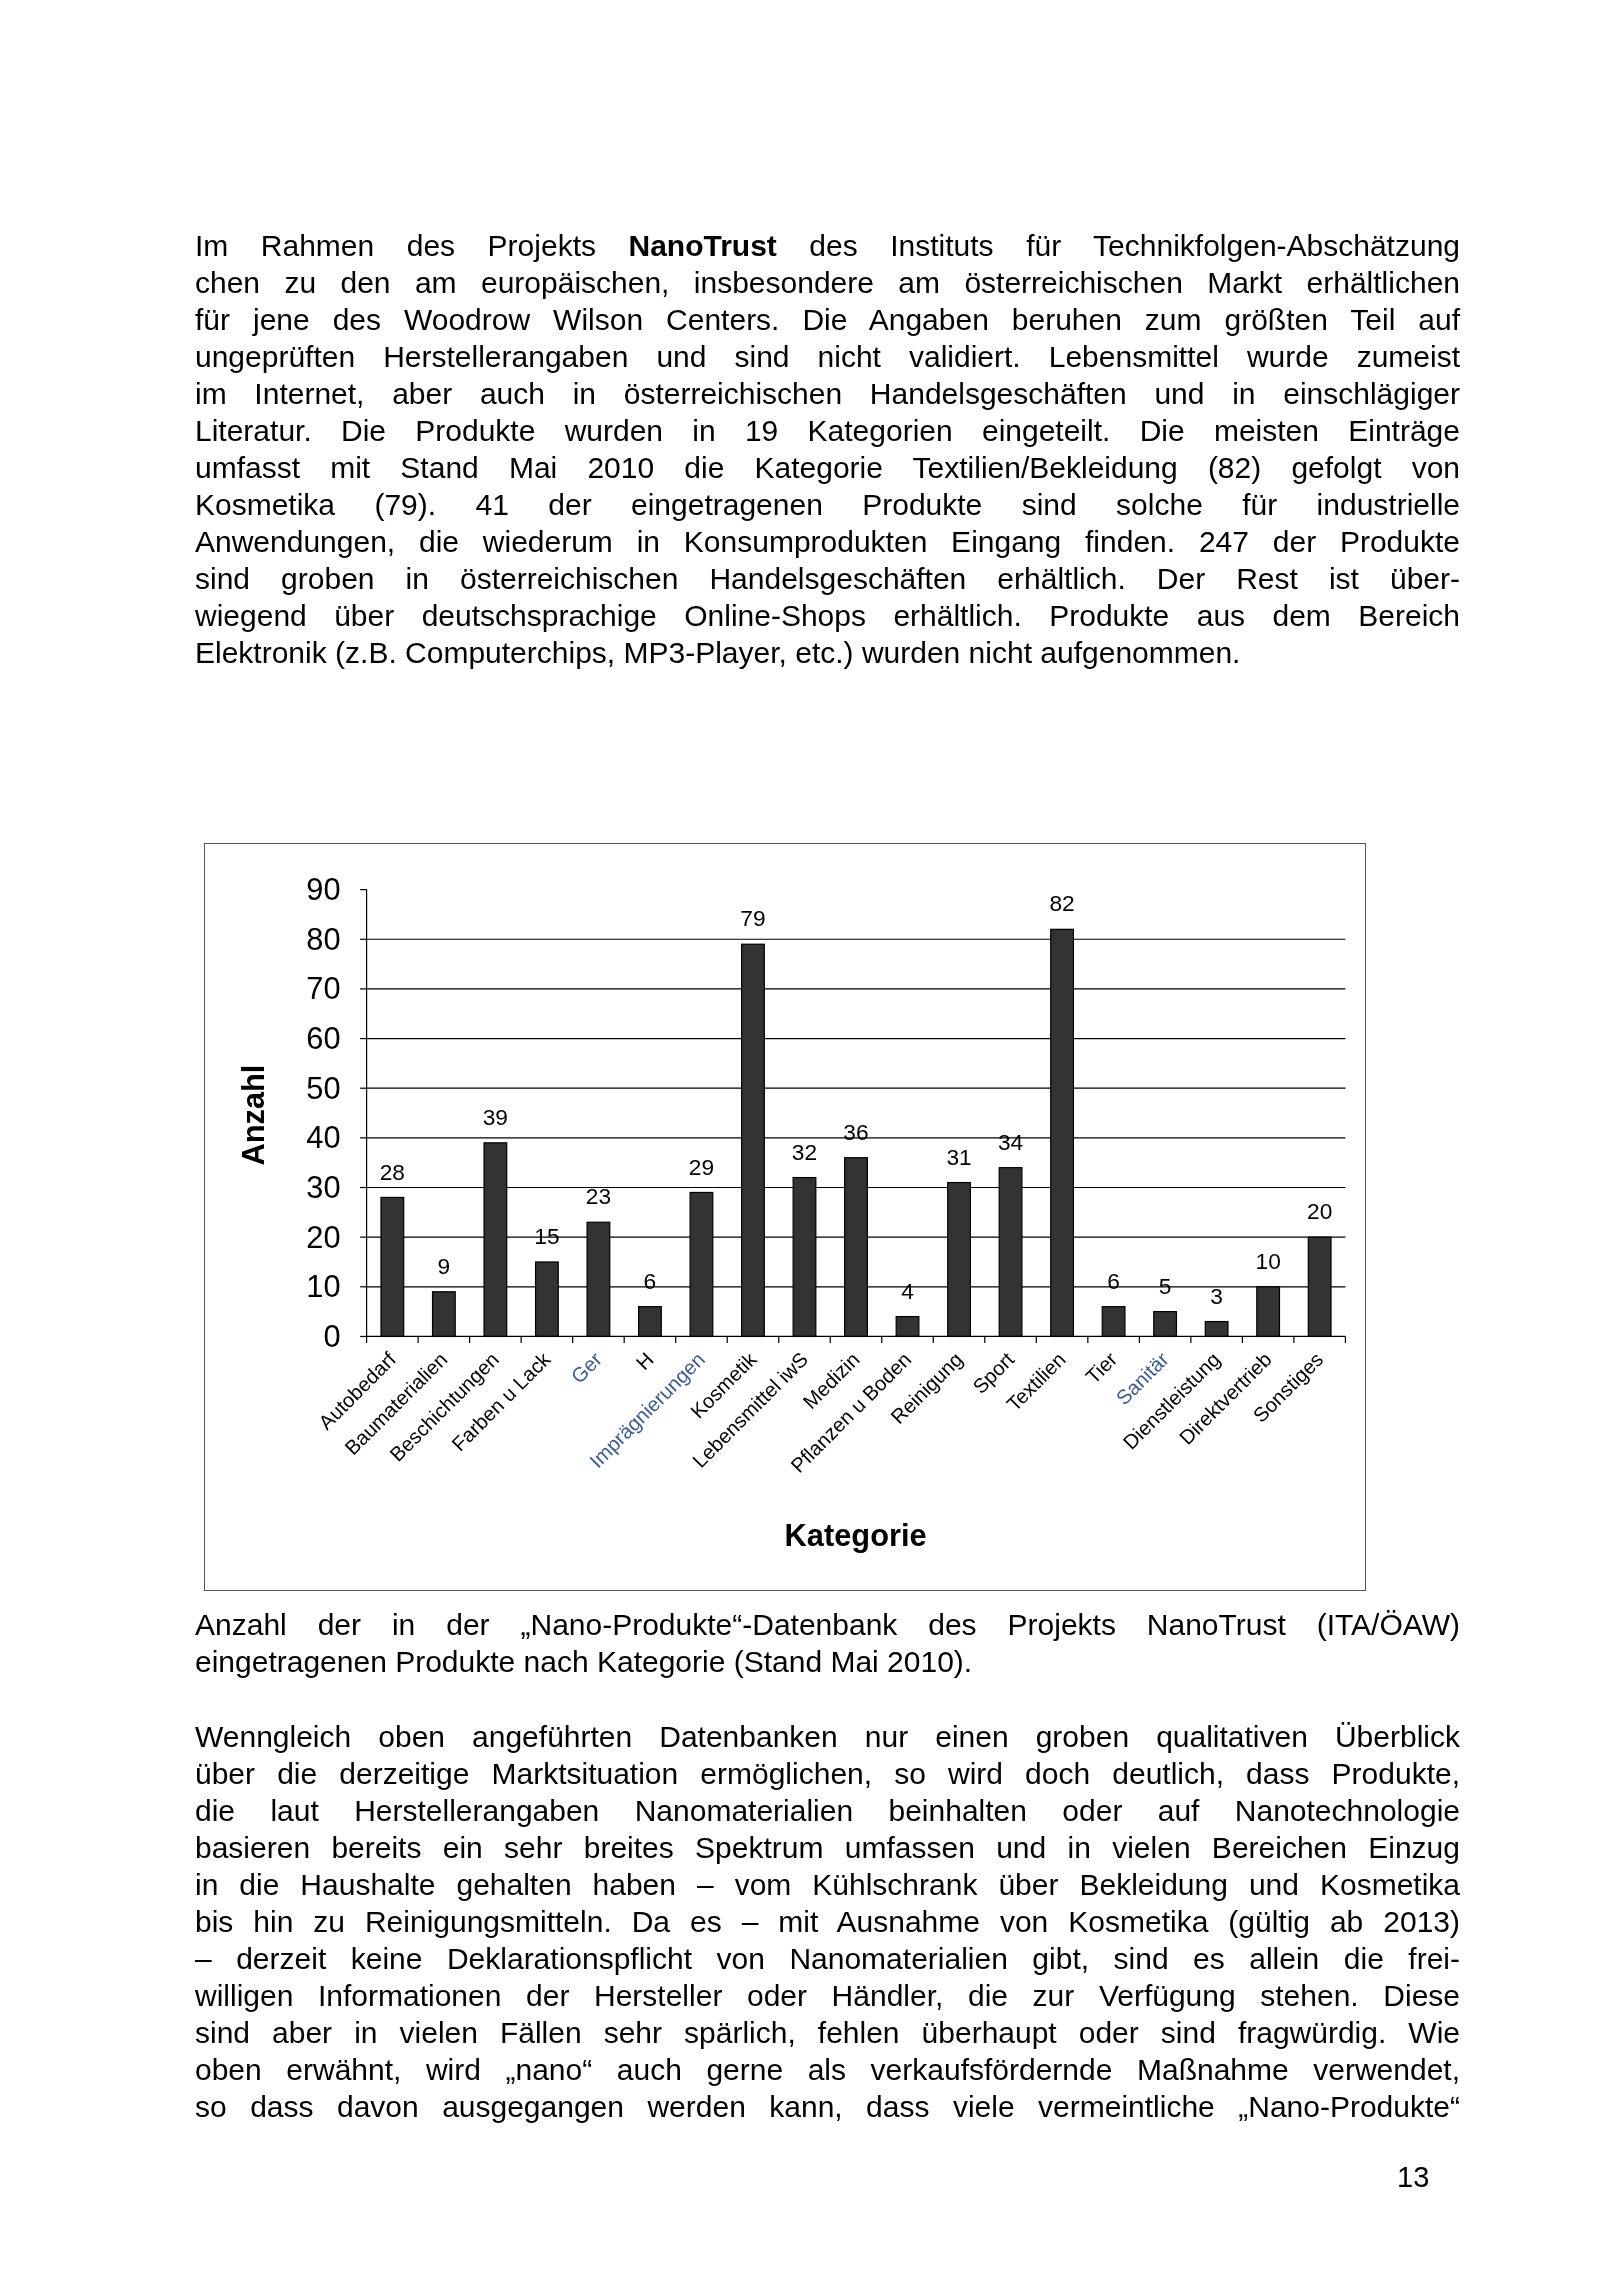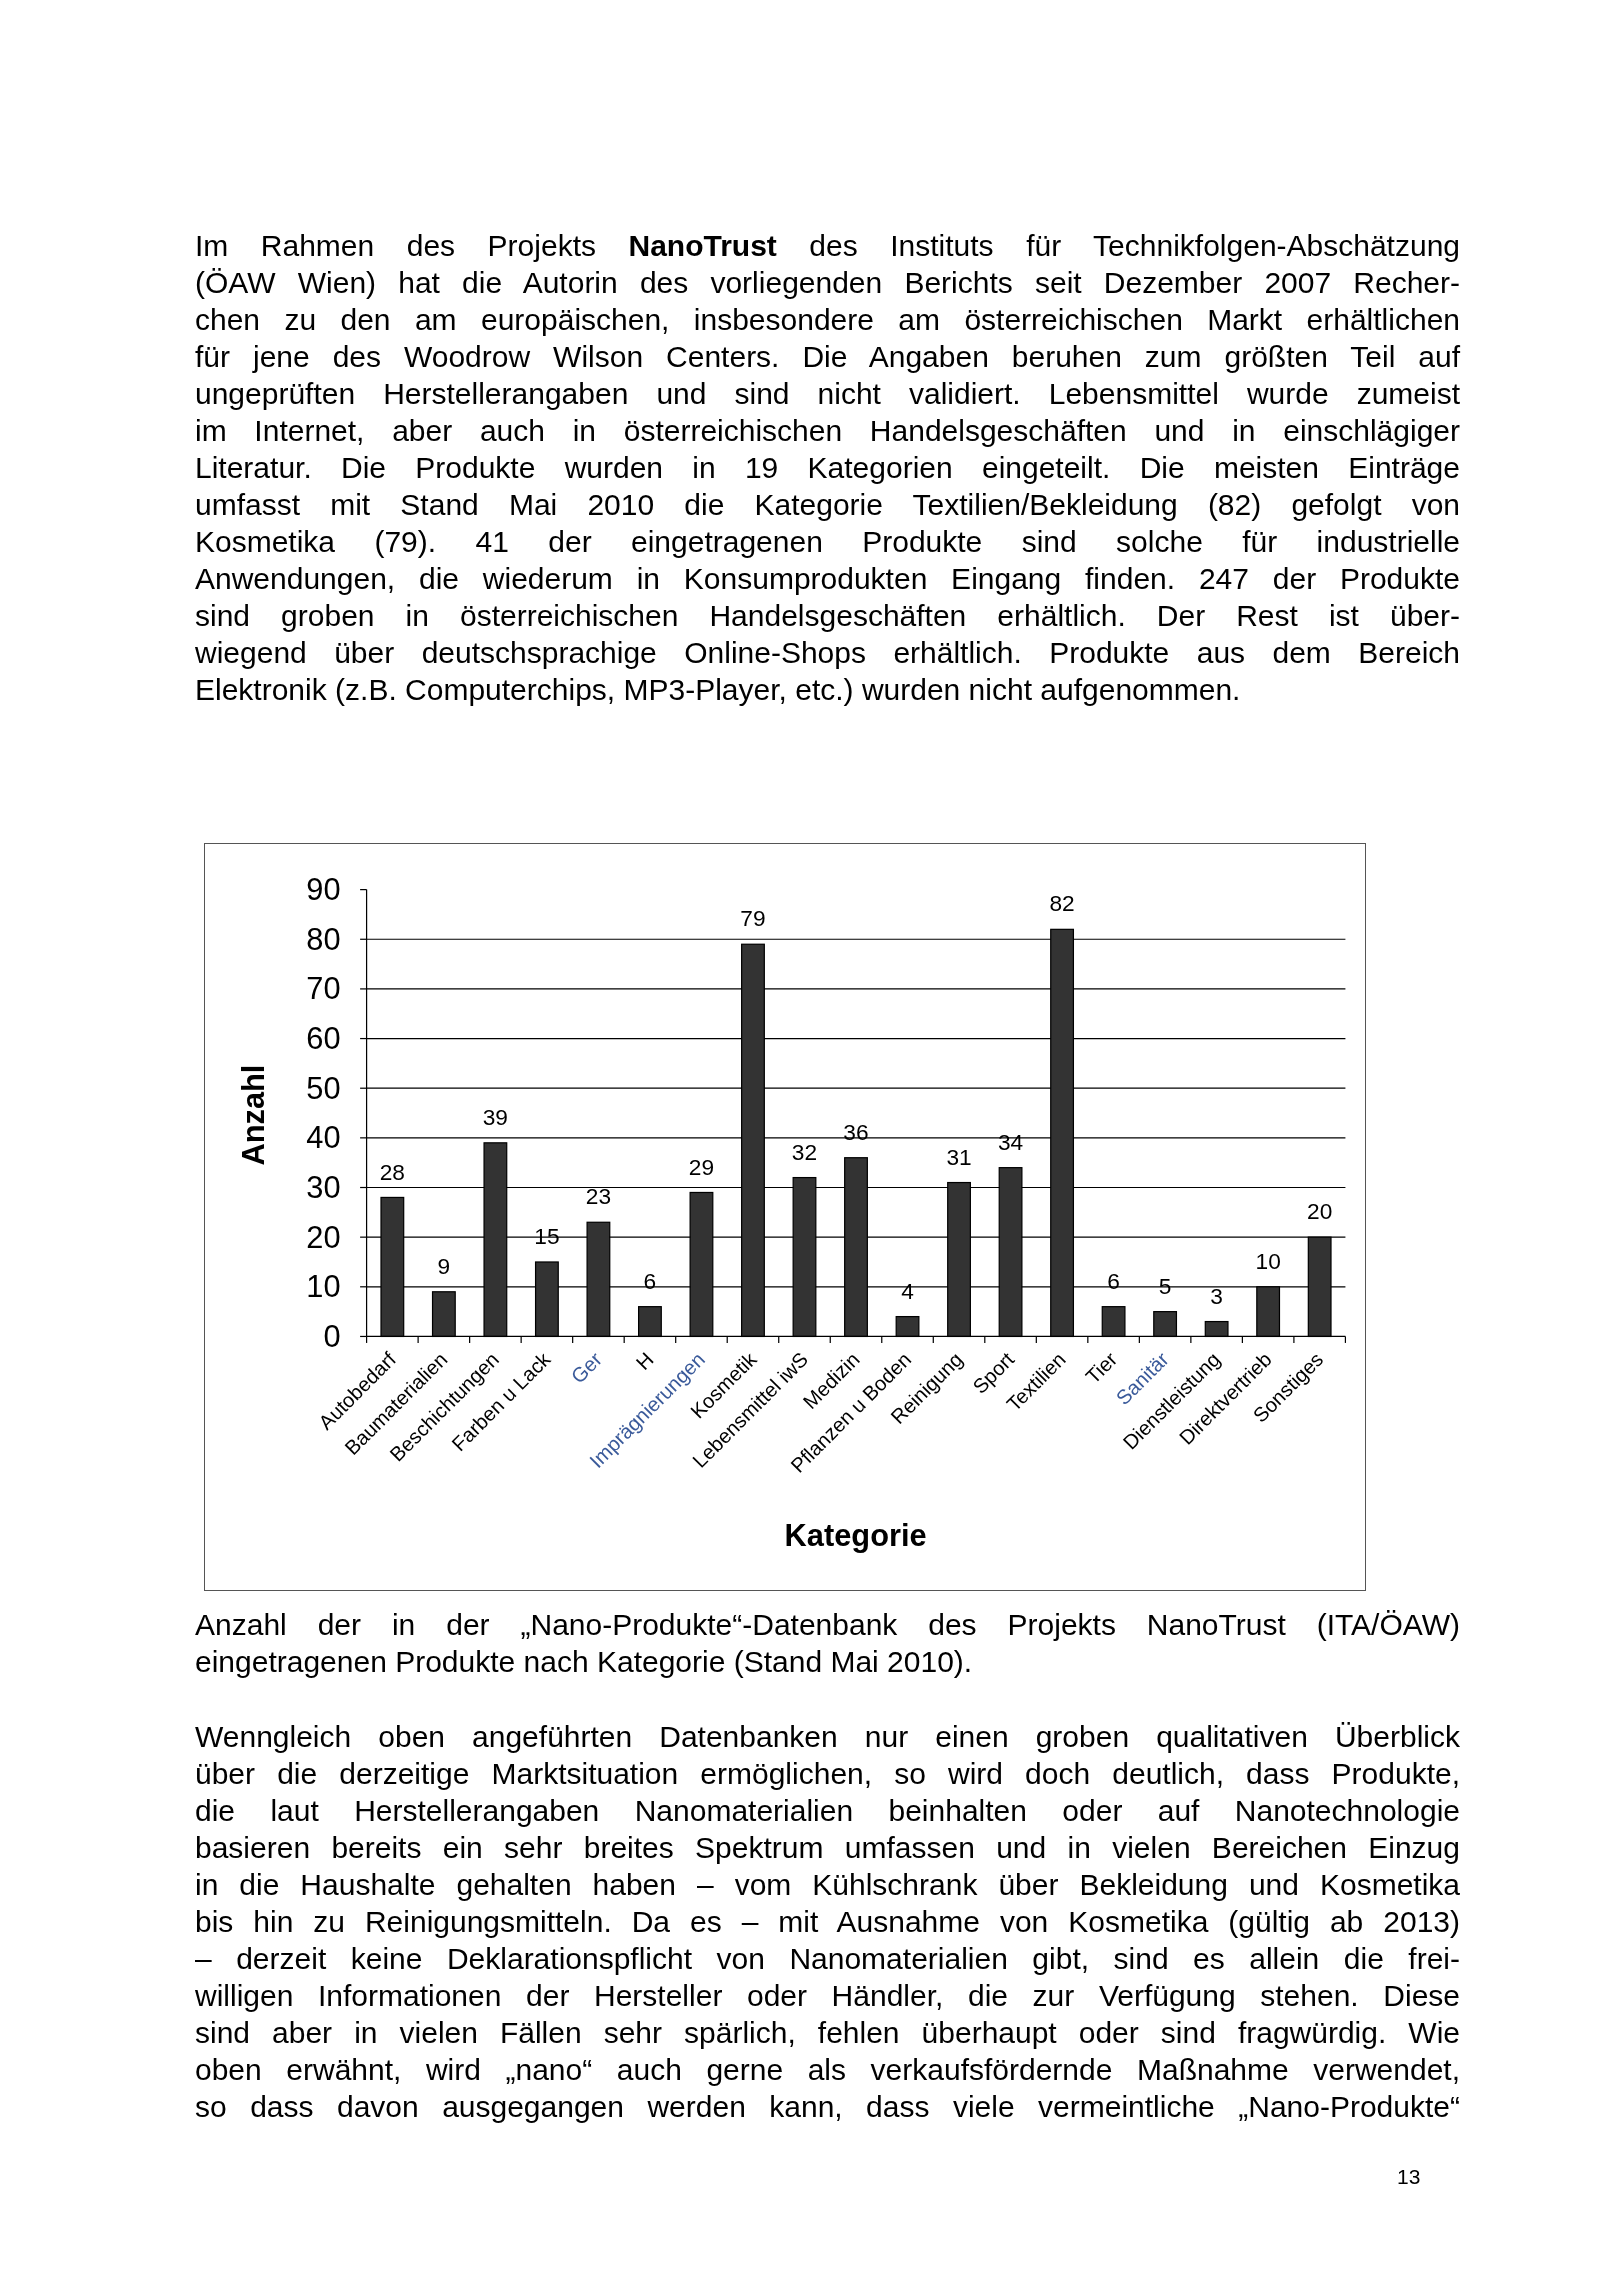--- a/index.html
+++ b/index.html
@@ -8,28 +8,27 @@
   .para { position: absolute; left: 195px; width: 1265px; font-size: 30px; line-height: 37px; }
   .line { display: block; text-align: justify; text-align-last: justify; white-space: nowrap; height: 37px; overflow: visible; }
   .line.last { text-align-last: left; }
   #p1 { top: 227px; }
   #caption { top: 1606px; }
   #p2 { top: 1718px; }
   .bold { font-weight: bold; }
   #chart-box { position: absolute; left: 204px; top: 843px; width: 1162px; height: 748px;
                border: 1.6px solid #555; box-sizing: border-box; }
   #chart-svg { position: absolute; left: 0; top: 0; width: 1622px; height: 2295px; pointer-events: none; }
-  #page-number { position: absolute; left: 1397px; top: 2161px; font-size: 21px; line-height: 32px; }
+  #page-number { position: absolute; left: 1397px; top: 2161px; font-size: 29px; line-height: 32px; }
 </style>
 </head>
 <body>
 
 <div id="p1" class="para">
     <span class="line"><span>Im Rahmen des Projekts </span><span class="bold">NanoTrust</span><span> des Instituts für Technikfolgen-Abschätzung</span></span>
-    <span class="line"><span>(ÖAW Wien) hat die Autorin des vorliegenden Berichts seit Dezember 2007 Recher-</span></span>
     <span class="line"><span>chen zu den am europäischen, insbesondere am österreichischen Markt erhältlichen</span></span>
     <span class="line"><span>für jene des Woodrow Wilson Centers. Die Angaben beruhen zum größten Teil auf</span></span>
     <span class="line"><span>ungeprüften Herstellerangaben und sind nicht validiert. Lebensmittel wurde zumeist</span></span>
     <span class="line"><span>im Internet, aber auch in österreichischen Handelsgeschäften und in einschlägiger</span></span>
     <span class="line"><span>Literatur. Die Produkte wurden in 19 Kategorien eingeteilt. Die meisten Einträge</span></span>
     <span class="line"><span>umfasst mit Stand Mai 2010 die Kategorie Textilien/Bekleidung (82) gefolgt von</span></span>
     <span class="line"><span>Kosmetika (79). 41 der eingetragenen Produkte sind solche für industrielle</span></span>
     <span class="line"><span>Anwendungen, die wiederum in Konsumprodukten Eingang finden. 247 der Produkte</span></span>
     <span class="line"><span>sind groben in österreichischen Handelsgeschäften erhältlich. Der Rest ist über-</span></span>
     <span class="line"><span>wiegend über deutschsprachige Online-Shops erhältlich. Produkte aus dem Bereich</span></span>

